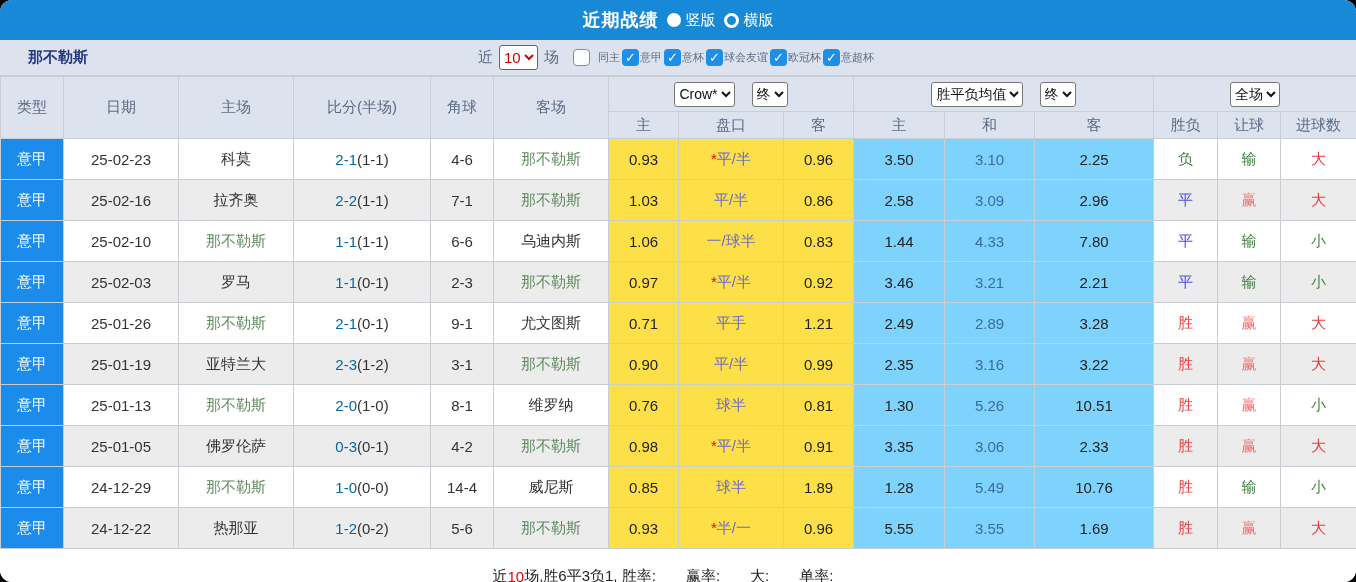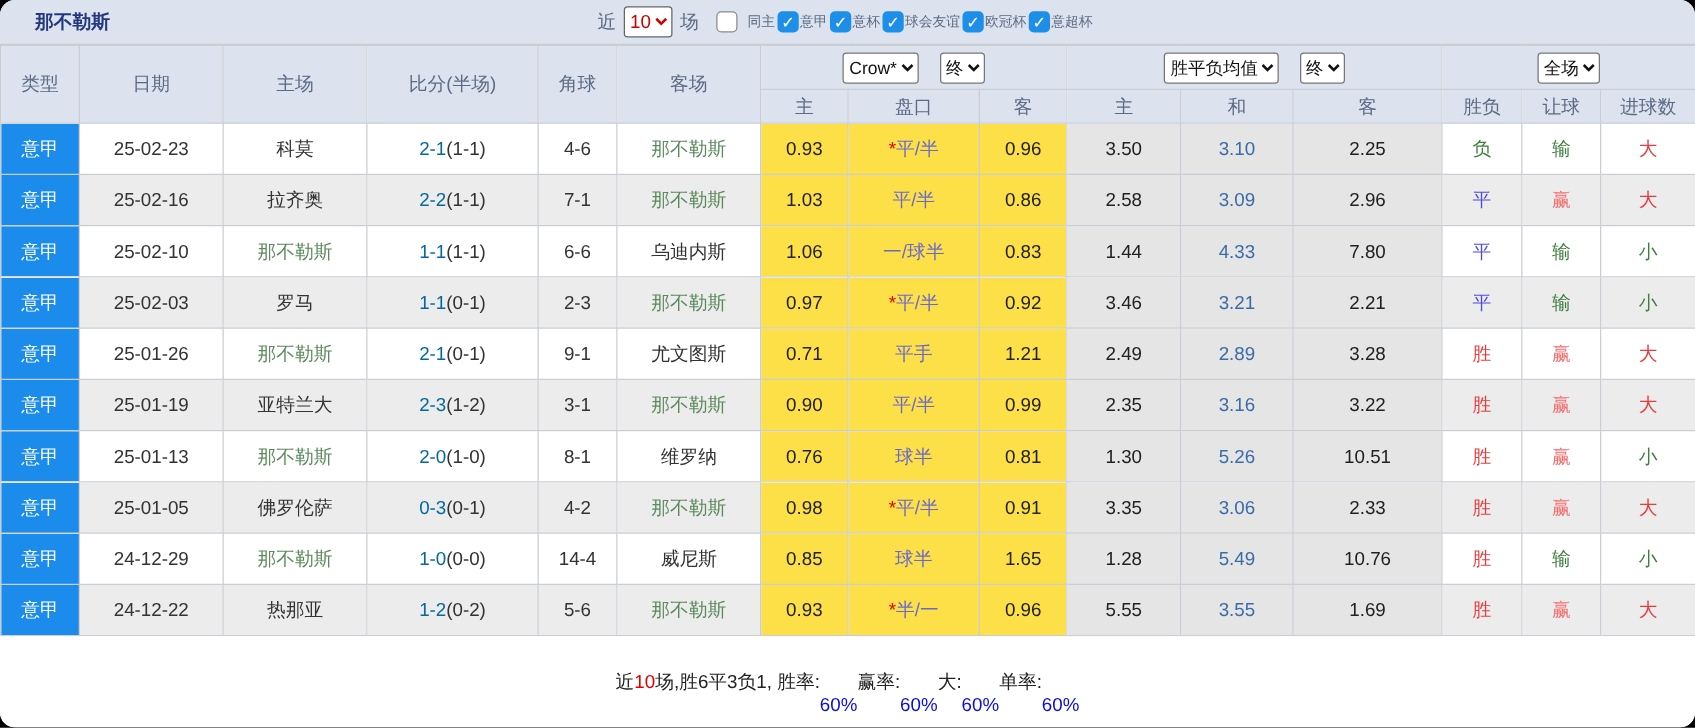--- a/index.html
+++ b/index.html
@@ -38,21 +38,21 @@
   thead th{background:#dce3ee;color:#5b6b85;font-size:15px;}
   tr.hdr-a th{height:34px;}
   tr.hdr-b th{height:26px;}
   thead select{font-size:14px;height:25px;border:1px solid #777;background:#fff;color:#111;
                border-radius:3px;margin:0 6px;}
   tbody td{height:40px;font-size:15px;color:#333;background:#fff;}
   tbody tr:nth-child(even) td.plain{background:#ececec;}
   td.league{background:#1b8ceb;color:#fff;}
   tbody tr:nth-child(even) td.league{background:#1b8ceb;}
   td.odds{background:#fde047;color:#222;}
-  td.avg{background:#e5e5e5;color:#222;}
+  td.avg{background:#7dd3fc;color:#222;}
   td.avg.mid{color:#3a6ca8;}
   .score-main{color:#0369a1;}
   .score-half{color:#333;}
   .team-green{color:#5d8a5d;}
   .handicap{color:#6a6ace;text-align:right;}
   .star{color:#e60000;}
   .c-red{color:#e63c3c;}
   .c-pink{color:#f37070;}
   .c-green{color:#3f7d3f;}
   .c-blue{color:#4d4de0;}
@@ -61,20 +61,31 @@
   .footer{flex:1 1 auto;display:flex;align-items:center;justify-content:center;background:#fff;
           font-size:15px;color:#222;}
   .footer .f-red{color:#e60000;}
   .footer .f-blue{color:#0d0de0;margin-top:38px;}
 </style>
 </head>
 <body>
 
 <div class="page">
 
+  <div class="titlebar">
+    <span class="title">近期战绩</span>
+    <span class="radio-opt">
+      <span class="dot sel"></span>
+      <span>竖版</span>
+    </span>
+    <span class="radio-opt">
+      <span class="dot unsel"></span>
+      <span>横版</span>
+    </span>
+  </div>
 
   <div class="filter-row">
     <span class="team-name">那不勒斯</span>
     <div class="filter-controls">
       <span>近</span>
       <select><option value="10" selected="">10</option></select>
       <span>场</span>
       <span class="cb-group" id="cb-group">
           <span class="cb-item">
             <span class="cb off"></span>
@@ -293,21 +304,21 @@
         </tr>
         <tr>
           <td class="league">意甲</td>
           <td class="plain">24-12-29</td>
           <td class="plain team-green">那不勒斯</td>
           <td class="plain"><span class="score-main">1-0</span><span class="score-half">(0-0)</span></td>
           <td class="plain">14-4</td>
           <td class="plain">威尼斯</td>
           <td class="odds">0.85</td>
           <td class="odds"><span class="handicap">球半</span></td>
-          <td class="odds">1.65</td>
+          <td class="odds">1.89</td>
           <td class="avg">1.28</td>
           <td class="avg mid">5.49</td>
           <td class="avg">10.76</td>
           <td class="plain c-red">胜</td>
           <td class="plain c-green">输</td>
           <td class="plain c-green">小</td>
         </tr>
         <tr>
           <td class="league">意甲</td>
           <td class="plain">24-12-22</td>

